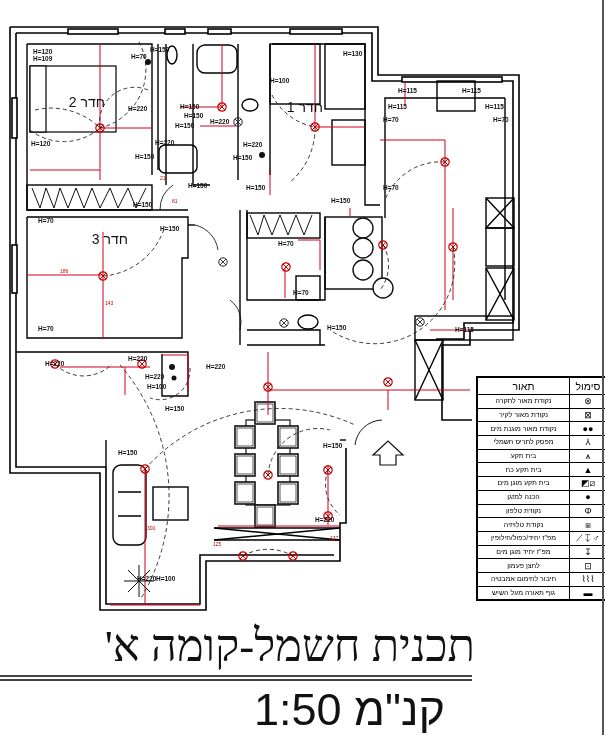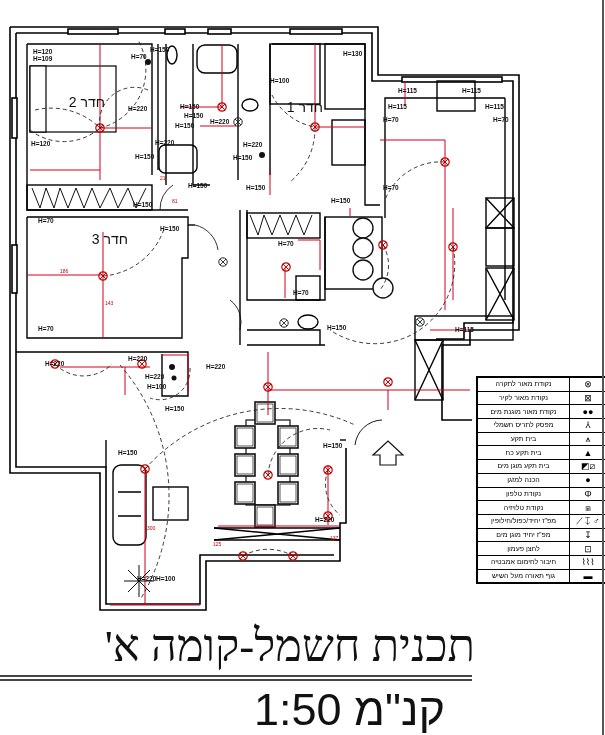--- a/index.html
+++ b/index.html
@@ -283,20 +283,24 @@
 
   <g stroke="#111" stroke-width="1" fill="none">
     <path d="M128,570 L150,592 M150,570 L128,592 M139,565 L139,597 M124,581 L154,581"></path>
   </g>
   <text x="40" y="30" font-size="0"></text>
 </svg>
 
 <div class="legend">
   <table>
     <tbody>
+        <tr class="head">
+      <td class="desc">תאור</td>
+      <td class="sym">סימול</td>
+    </tr>
     <tr>
           <td class="desc">נקודת מאור לתקרה</td>
           <td class="sym">⊗</td>
         </tr>
     <tr>
           <td class="desc">נקודת מאור לקיר</td>
           <td class="sym">⊠</td>
         </tr>
     <tr>
           <td class="desc">נקודת מאור מוגנת מים</td>

